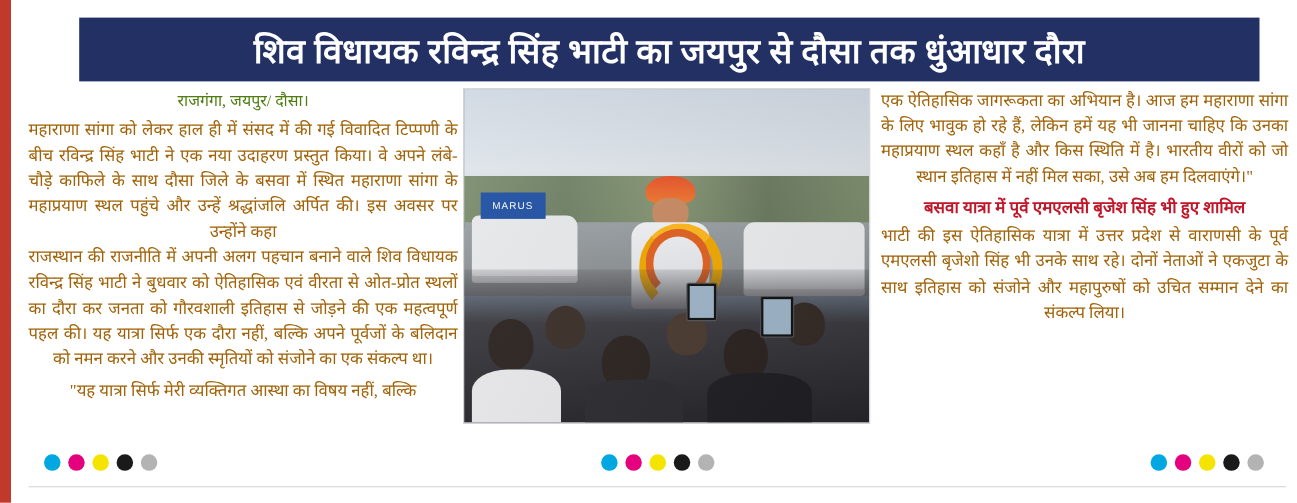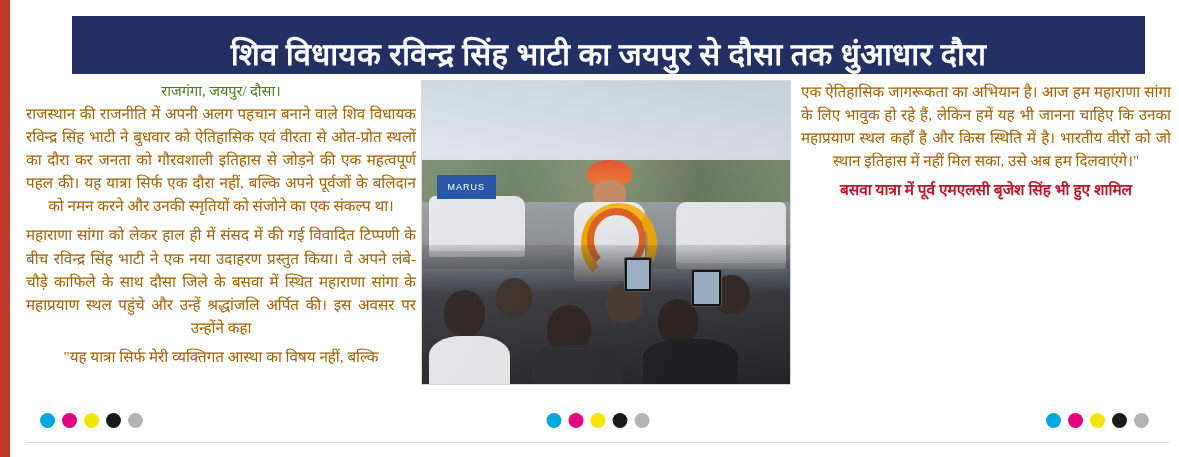--- a/index.html
+++ b/index.html
@@ -44,21 +44,21 @@
     height: 457px;
   }
   .headline-bar {
     position: absolute;
     left: 56px;
     top: 16px;
     width: 1073px;
     height: 58px;
     background: #223064;
     display: flex;
-    align-items: flex-end;
+    align-items: center;
     justify-content: center;
   }
   .headline-text {
     color: #ffffff;
     font-size: 31px;
     font-weight: bold;
     letter-spacing: 0.3px;
     font-family: "Liberation Serif", serif;
     white-space: nowrap;
   }
@@ -278,22 +278,22 @@
   <div class="content">
 
     <div class="headline-bar">
       <div class="headline-text">शिव विधायक रविन्द्र सिंह भाटी का जयपुर से दौसा तक धुंआधार दौरा</div>
     </div>
 
     <div class="columns">
 
       <div class="col col-left">
         <p class="dateline">राजगंगा, जयपुर/ दौसा।</p>
+        <p class="body-text para-gap">महाराणा सांगा को लेकर हाल ही में संसद में की गई विवादित टिप्पणी के बीच रविन्द्र सिंह भाटी ने एक नया उदाहरण प्रस्तुत किया। वे अपने लंबे-चौड़े काफिले के साथ दौसा जिले के बसवा में स्थित महाराणा सांगा के महाप्रयाण स्थल पहुंचे और उन्हें श्रद्धांजलि अर्पित की। इस अवसर पर उन्होंने कहा</p>
         <p class="body-text">राजस्थान की राजनीति में अपनी अलग पहचान बनाने वाले शिव विधायक रविन्द्र सिंह भाटी ने बुधवार को ऐतिहासिक एवं वीरता से ओत-प्रोत स्थलों का दौरा कर जनता को गौरवशाली इतिहास से जोड़ने की एक महत्वपूर्ण पहल की। यह यात्रा सिर्फ एक दौरा नहीं, बल्कि अपने पूर्वजों के बलिदान को नमन करने और उनकी स्मृतियों को संजोने का एक संकल्प था।</p>
-        <p class="body-text para-gap">महाराणा सांगा को लेकर हाल ही में संसद में की गई विवादित टिप्पणी के बीच रविन्द्र सिंह भाटी ने एक नया उदाहरण प्रस्तुत किया। वे अपने लंबे-चौड़े काफिले के साथ दौसा जिले के बसवा में स्थित महाराणा सांगा के महाप्रयाण स्थल पहुंचे और उन्हें श्रद्धांजलि अर्पित की। इस अवसर पर उन्होंने कहा</p>
         <p class="body-text centerish para-gap">"यह यात्रा सिर्फ मेरी व्यक्तिगत आस्था का विषय नहीं, बल्कि</p>
       </div>
 
       <div class="col col-mid">
         <div class="photo">
           <div class="sky"></div>
           <div class="treeline"></div>
           <div class="road"></div>
           <div class="car-white-left"></div>
           <div class="car-white-right"></div>
@@ -327,20 +327,21 @@
               <div class="phone-screen"></div>
             </div>
 
           <div class="photo-grain"></div>
         </div>
       </div>
 
       <div class="col col-right">
         <p class="body-text">एक ऐतिहासिक जागरूकता का अभियान है। आज हम महाराणा सांगा के लिए भावुक हो रहे हैं, लेकिन हमें यह भी जानना चाहिए कि उनका महाप्रयाण स्थल कहाँ है और किस स्थिति में है। भारतीय वीरों को जो स्थान इतिहास में नहीं मिल सका, उसे अब हम दिलवाएंगे।"</p>
         <p class="subhead-red">बसवा यात्रा में पूर्व एमएलसी बृजेश सिंह भी हुए शामिल</p>
+        <p class="body-text">भाटी की इस ऐतिहासिक यात्रा में उत्तर प्रदेश से वाराणसी के पूर्व एमएलसी बृजेशो सिंह भी उनके साथ रहे। दोनों नेताओं ने एकजुटा के साथ इतिहास को संजोने और महापुरुषों को उचित सम्मान देने का संकल्प लिया।</p>
       </div>
 
     </div>
 
     <div class="footer">
       <div class="dots left">
         <span class="dot" style="background:#00a7e1"></span>
         <span class="dot" style="background:#e5007e"></span>
         <span class="dot" style="background:#f5e400"></span>
         <span class="dot" style="background:#1a1a1a"></span>

